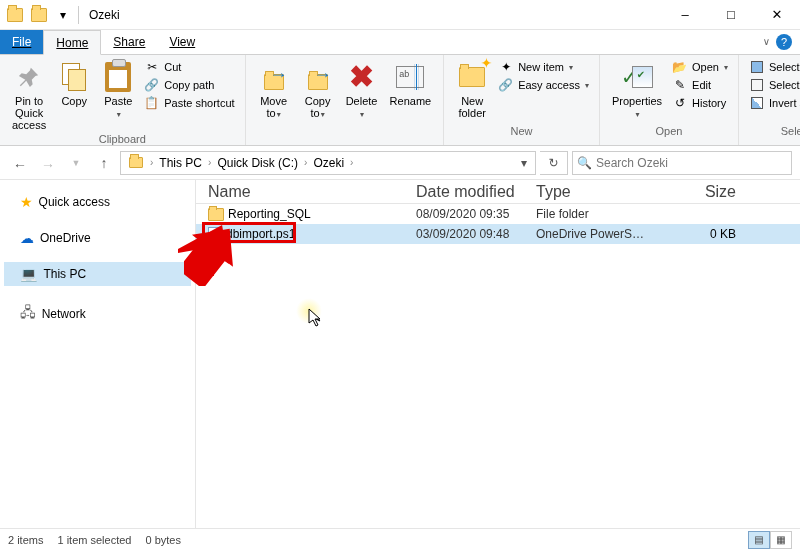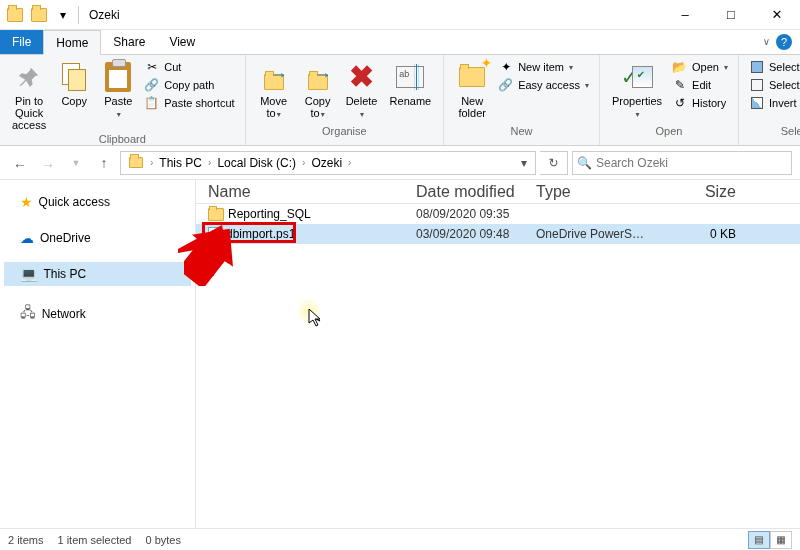--- a/index.html
+++ b/index.html
@@ -10,21 +10,21 @@
   .titlebar-left { display: flex; align-items: center; gap: 2px; padding-left: 4px; }
   .qat-btn { width: 22px; height: 22px; display: flex; align-items: center; justify-content: center; }
   .folder-glyph { width: 16px; height: 14px; background: #ffd97a; border: 1px solid #d8a93a; border-radius: 1px; position: relative; }
   .folder-glyph::before { content:''; position:absolute; top:-4px; left:0; width:7px; height:4px; background:#ffd97a; border:1px solid #d8a93a; border-bottom:none; border-radius:1px 1px 0 0; }
   .qat-sep { width:1px; height:18px; background:#ccc; margin:0 2px; }
   .title-text { margin-left: 6px; font-size: 12px; }
   .win-controls { margin-left:auto; display:flex; }
   .win-controls .wc { width: 46px; height: 30px; display:flex; align-items:center; justify-content:center; font-size:13px; font-family: 'Segoe MDL2 Assets','Segoe UI Symbol',sans-serif; }
   
   
-  .tabs { height: 24px; display:flex; align-items:stretch; background:#fff; position:relative; }
+  .tabs { height: 24px; display:flex; align-items:stretch; background:#fff; position:relative;text-decoration:underline; }
   .tab { padding: 4px 12px; font-size:12px; display:flex; align-items:center; }
   .tab.file { background:#1979ca; color:#fff; }
   .tab.active { border:1px solid #d0d0d0; border-bottom:1px solid #f5f6f7; background:#f5f6f7; margin-bottom:-1px; }
   .help-icon { position:absolute; right:8px; top:4px; width:16px; height:16px; border-radius:50%; background:#1979ca; color:#fff; font-size:11px; display:flex; align-items:center; justify-content:center; }
   .tab-expand { position:absolute; right:30px; top:6px; font-size:10px; color:#666; }
   
   
   .ribbon { height: 92px; background:#f5f6f7; border-top:1px solid #d0d0d0; border-bottom:1px solid #d0d0d0; display:flex; }
   .group { border-right:1px solid #e1e1e1; padding: 2px 6px 0 6px; display:flex; flex-direction:column; }
   .group-body { flex:1; display:flex; align-items:flex-start; }
@@ -216,21 +216,20 @@
           </div>
         <div class="lbl"><span>Delete</span> <span class="dd">▾</span></div>
       </div>
       <div class="big-btn">
         <div class="ic">
             <div class="rename-icon"></div>
           </div>
         <div class="lbl">Rename</div>
       </div>
     </div>
-    <div class="group-label">Organise</div>
   </div>
 
   <div class="group">
     <div class="group-body">
       <div class="big-btn">
         <div class="ic newfolder-icon">
             <div class="folder-glyph" style="width:26px;height:20px"></div>
             <span class="star">✦</span>
           </div>
         <div class="lbl" style="white-space:pre-line">New
@@ -312,21 +311,21 @@
   <div class="nav-btn disabled">→</div>
   <div class="nav-btn disabled" style="font-size:9px">▼</div>
   <div class="nav-btn">↑</div>
   <div class="address">
     <div class="qat-btn">
         <div class="folder-glyph" style="width:14px;height:11px"></div>
       </div>
     <span class="sep">›</span>
     <span class="crumb">This PC</span>
     <span class="sep">›</span>
-    <span class="crumb">Local Disk (C:)</span>
+    <span class="crumb">Quick Disk (C:)</span>
     <span class="sep">›</span>
     <span class="crumb">Ozeki</span>
     <span class="sep">›</span>
     <div class="addr-icons">
       <div class="ab">▾</div>
     </div>
   </div>
   <div class="refresh-box">↻</div>
   <div class="search">
     <span>🔍</span>
@@ -368,20 +367,21 @@
       <div class="col-type">Type</div>
       <div class="col-size">Size</div>
     </div>
     <div id="rows">
         <div class="row">
           <div class="nm">
             <span class="fldr-mini"></span>
             <span>Reporting_SQL</span>
           </div>
           <div class="dt">08/09/2020 09:35</div>
+          <div class="tp">File folder</div>
           <div class="sz"></div>
         </div>
         <div class="row selected">
           <div class="nm">
             <span class="ps-mini"></span>
             <span>dbimport.ps1</span>
           </div>
           <div class="dt">03/09/2020 09:48</div>
           <div class="tp">OneDrive PowerS…</div>
           <div class="sz">0 KB</div>

